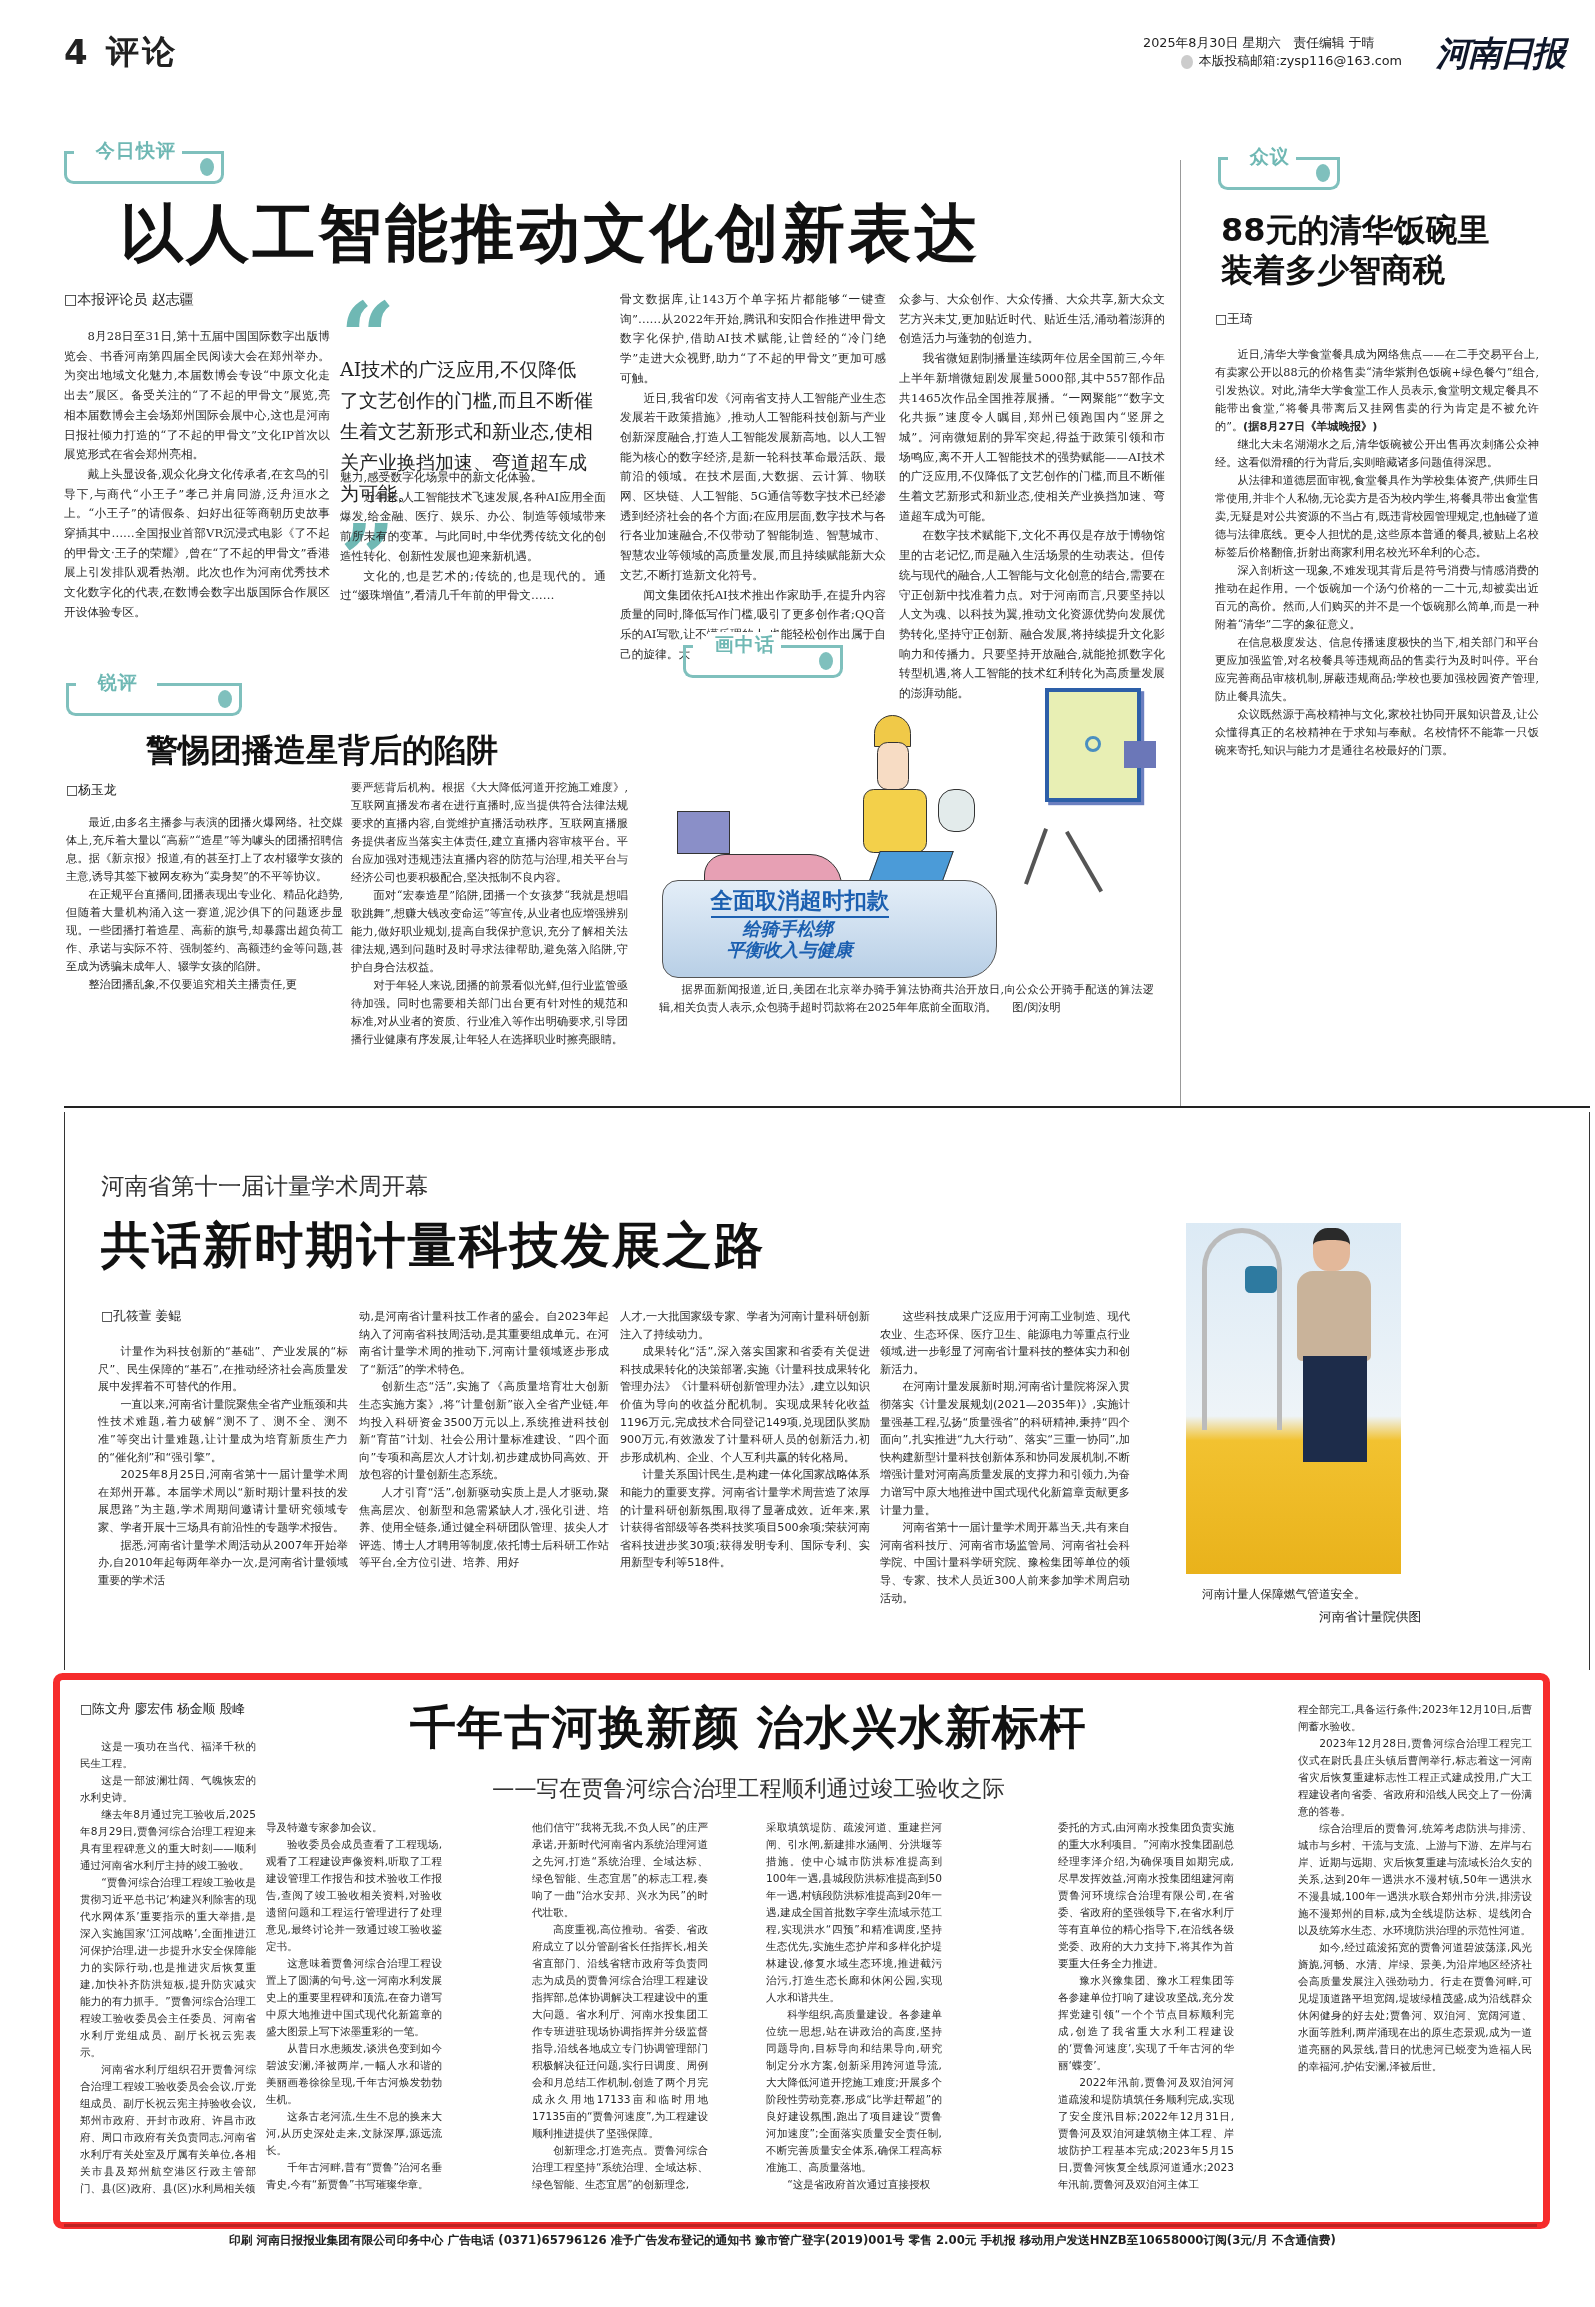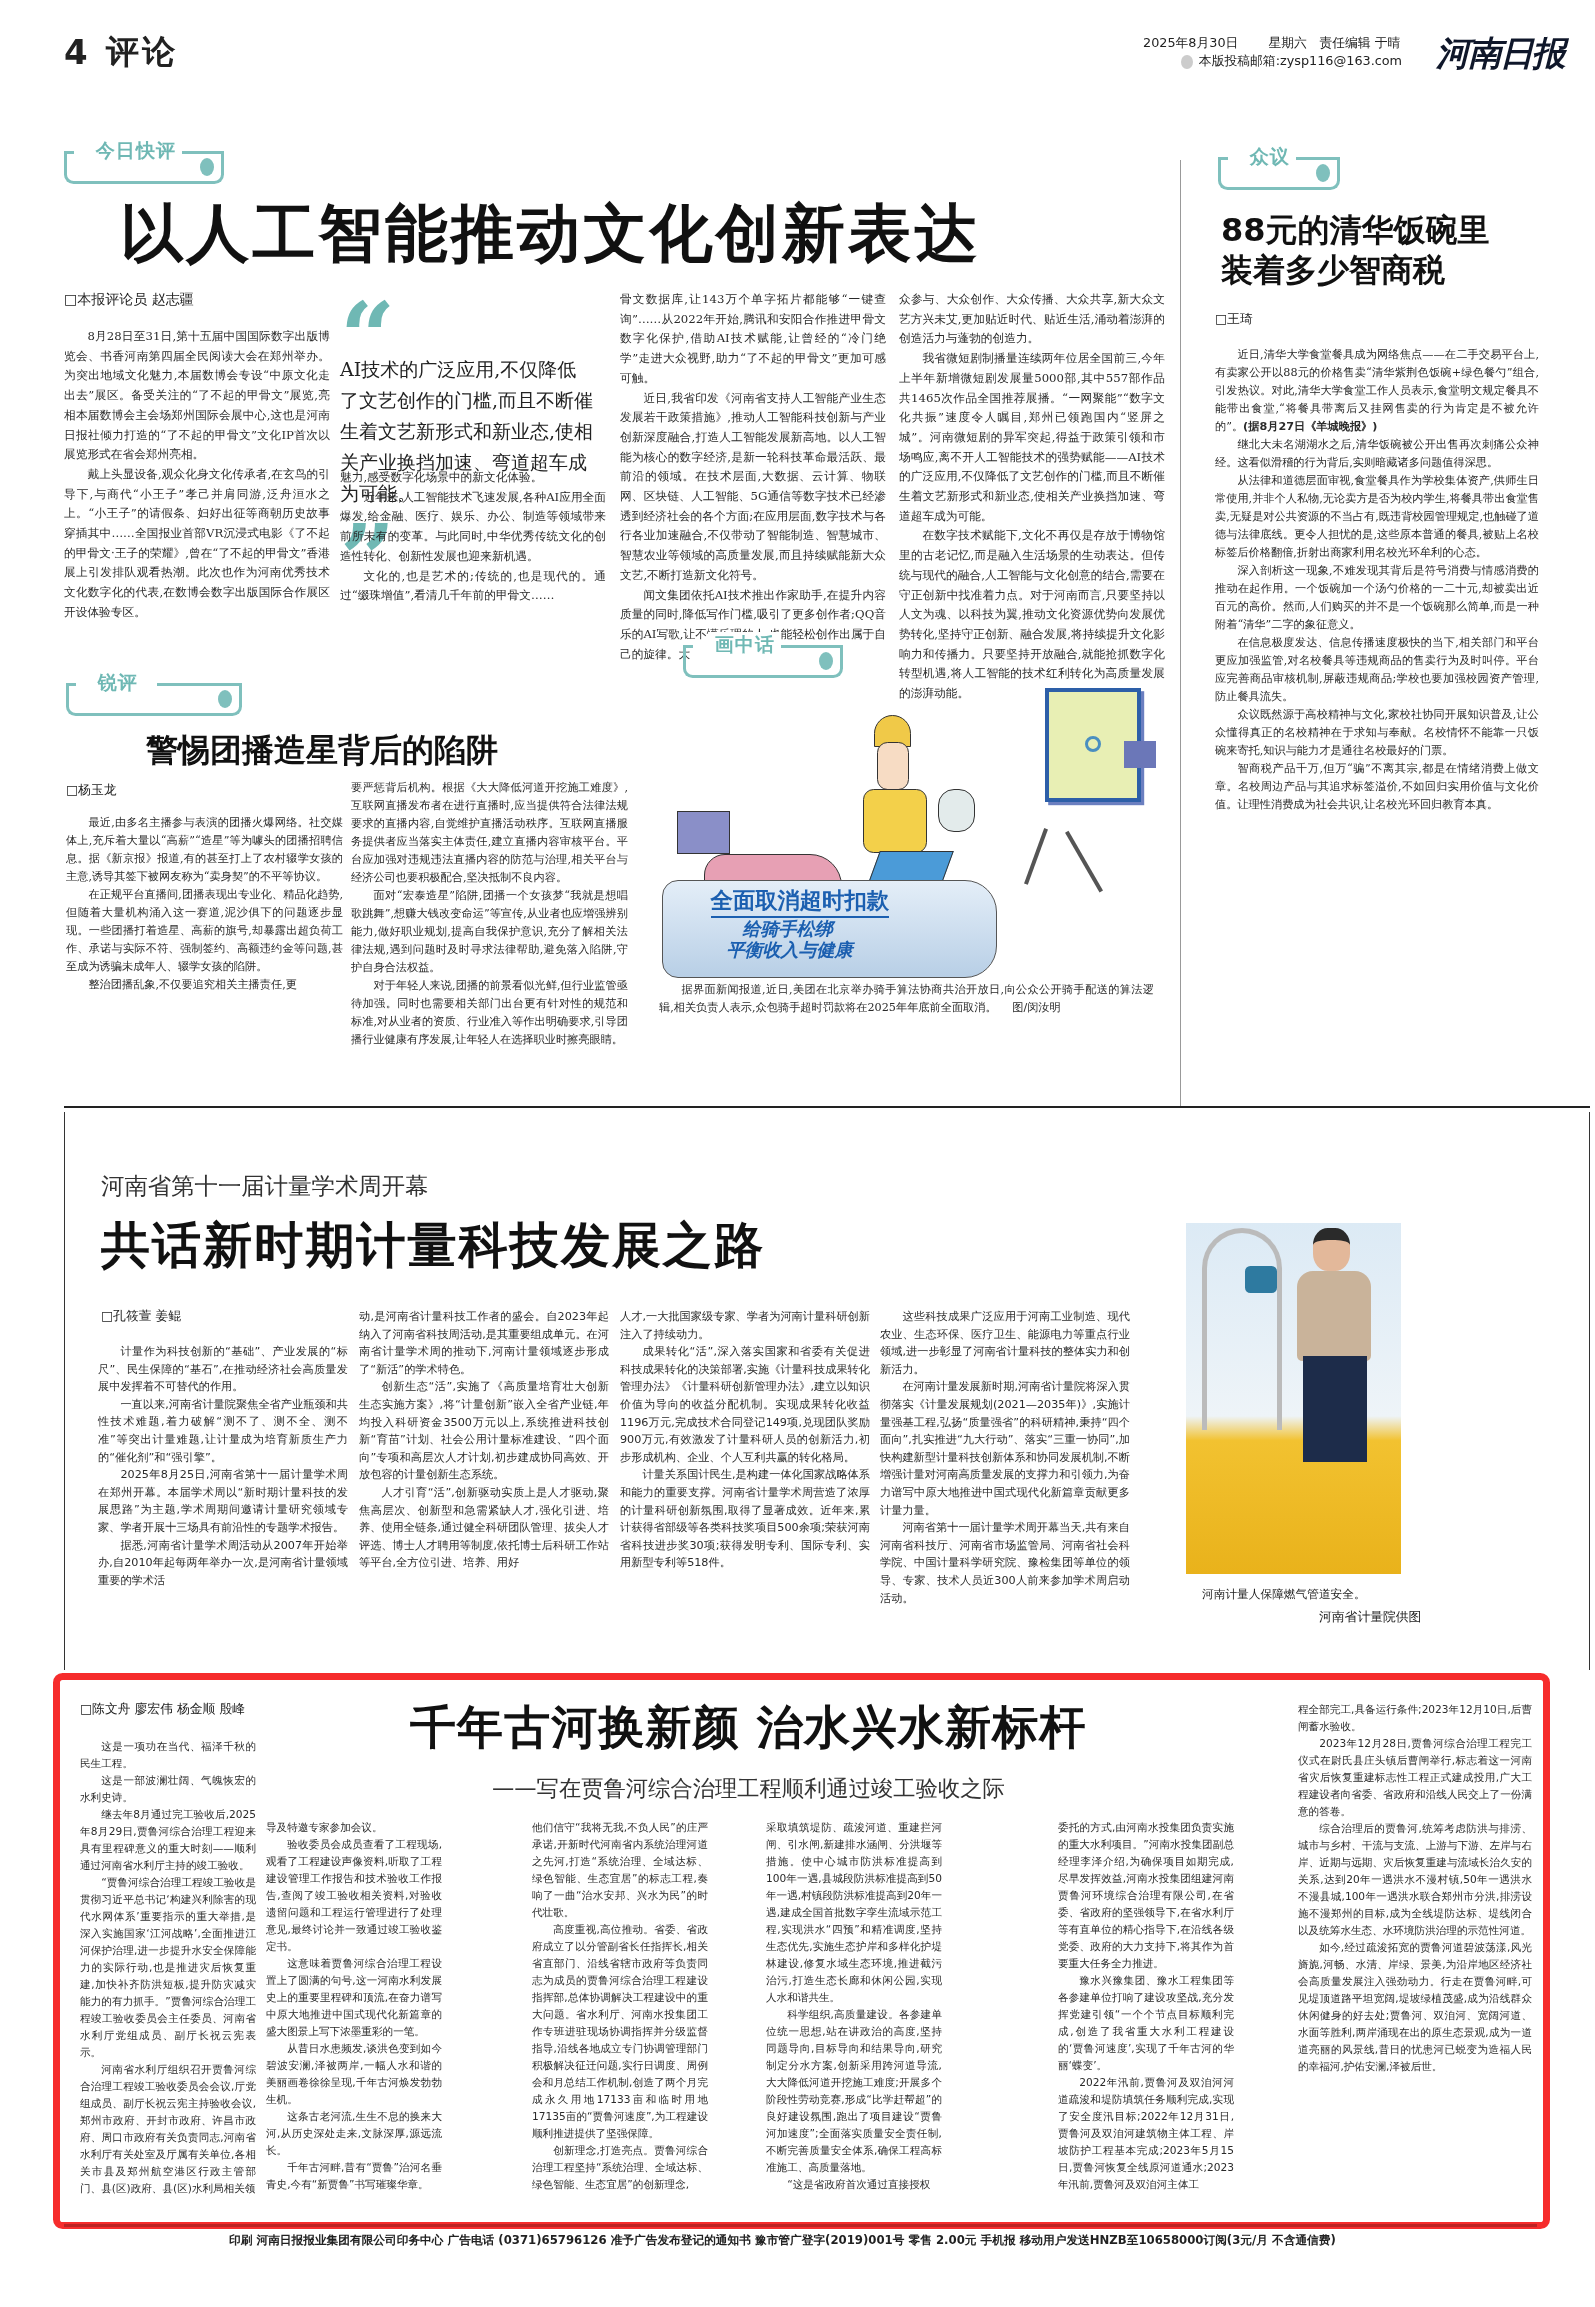--- a/index.html
+++ b/index.html
@@ -20,21 +20,21 @@
 .rule{position:absolute;background:#222}
 </style>
 </head>
 <body>
 
 <div class="abs" style="left:0;top:0;width:1595px;height:74px;">
   <div class="abs sans" style="left:64px;top:32px;font-size:34px;font-weight:bold;color:#222">4</div>
   <div class="abs" style="left:106px;top:30px;font-size:33px;font-weight:bold;color:#222;letter-spacing:3.2px">评论</div>
   <div class="abs sans" style="left:1143px;top:35px;font-size:12.8px;color:#222;white-space:nowrap">
     <span>2025年8月30日</span>
-    <span style="margin-left:26px">星期六</span>
+    <span style="margin-left:0">星期六</span>
     <span style="margin-left:8.5px">责任编辑 于晴</span>
   </div>
   <div class="abs sans" style="left:1181px;top:53px;font-size:12.8px;color:#222;white-space:nowrap">
     <span style="display:inline-block;width:11.7px;height:14px;border-radius:50%;background:#ccc;vertical-align:middle;margin-right:2.1px"></span>
     <span>本版投稿邮箱:zysp116@163.com</span>
   </div>
   <div class="abs" style="left:1436px;top:31px;font-size:34px;font-weight:bold;font-style:italic;color:#0f172a;letter-spacing:-2.1px">河南日报</div>
 </div>
 
 <div class="section-tag" style="left:64px;top:154px;width:160px;">
@@ -85,21 +85,20 @@
   <div>装着多少智商税</div>
 </div>
 <div class="abs byline" style="left:1215px;top:311px;font-size:12.8px">□王琦</div>
 <div class="col body-text" style="left:1215px;top:346px;width:324px;font-size:11.2px;line-height:18px">
   <p><span>近日,清华大学食堂餐具成为网络焦点——在二手交易平台上,有卖家公开以88元的价格售卖“清华紫荆色饭碗+绿色餐勺”组合,引发热议。对此,清华大学食堂工作人员表示,食堂明文规定餐具不能带出食堂,“将餐具带离后又挂网售卖的行为肯定是不被允许的”。</span><span class="sans" style="font-weight:bold">(据8月27日《羊城晚报》)</span></p>
   <p>继北大未名湖湖水之后,清华饭碗被公开出售再次刺痛公众神经。这看似滑稽的行为背后,实则暗藏诸多问题值得深思。</p>
   <p>从法律和道德层面审视,食堂餐具作为学校集体资产,供师生日常使用,并非个人私物,无论卖方是否为校内学生,将餐具带出食堂售卖,无疑是对公共资源的不当占有,既违背校园管理规定,也触碰了道德与法律底线。更令人担忧的是,这些原本普通的餐具,被贴上名校标签后价格翻倍,折射出商家利用名校光环牟利的心态。</p>
   <p>深入剖析这一现象,不难发现其背后是符号消费与情感消费的推动在起作用。一个饭碗加一个汤勺价格的一二十元,却被卖出近百元的高价。然而,人们购买的并不是一个饭碗那么简单,而是一种附着“清华”二字的象征意义。</p>
   <p>在信息极度发达、信息传播速度极快的当下,相关部门和平台更应加强监管,对名校餐具等违规商品的售卖行为及时叫停。平台应完善商品审核机制,屏蔽违规商品;学校也要加强校园资产管理,防止餐具流失。</p>
   <p>众议既然源于高校精神与文化,家校社协同开展知识普及,让公众懂得真正的名校精神在于求知与奉献。名校情怀不能靠一只饭碗来寄托,知识与能力才是通往名校最好的门票。</p>
-  <p>智商税产品千万,但万“骗”不离其宗,都是在情绪消费上做文章。名校周边产品与其追求标签溢价,不如回归实用价值与文化价值。让理性消费成为社会共识,让名校光环回归教育本真。</p>
 </div>
 
 <div class="section-tag" style="left:66px;top:686px;width:176px;">
   <span class="tl"></span>
     <span class="tr" style="width:85px"></span>
   <span class="lbl" style="font-size:19px;top:-16px">锐评</span>
   <span class="dot"></span>
 </div>
 <div class="abs headline" style="left:146px;top:729px;font-size:32px;white-space:nowrap">警惕团播造星背后的陷阱</div>
 <div class="abs byline" style="left:66px;top:782px;font-size:12.8px">□杨玉龙</div>

